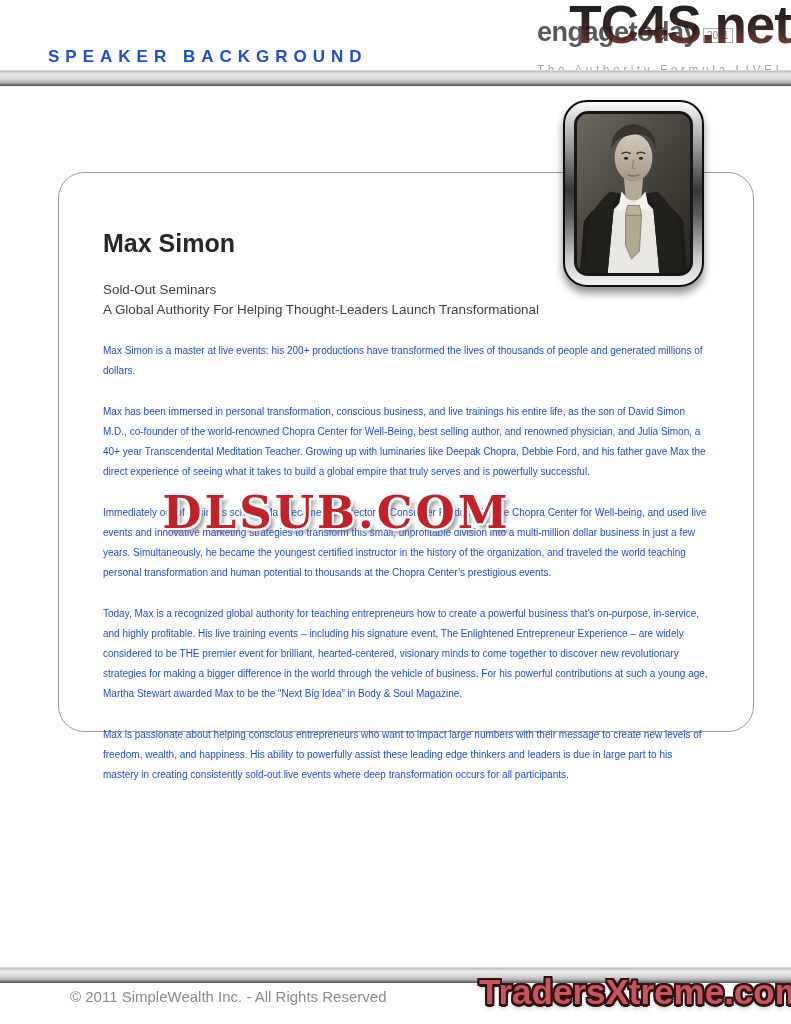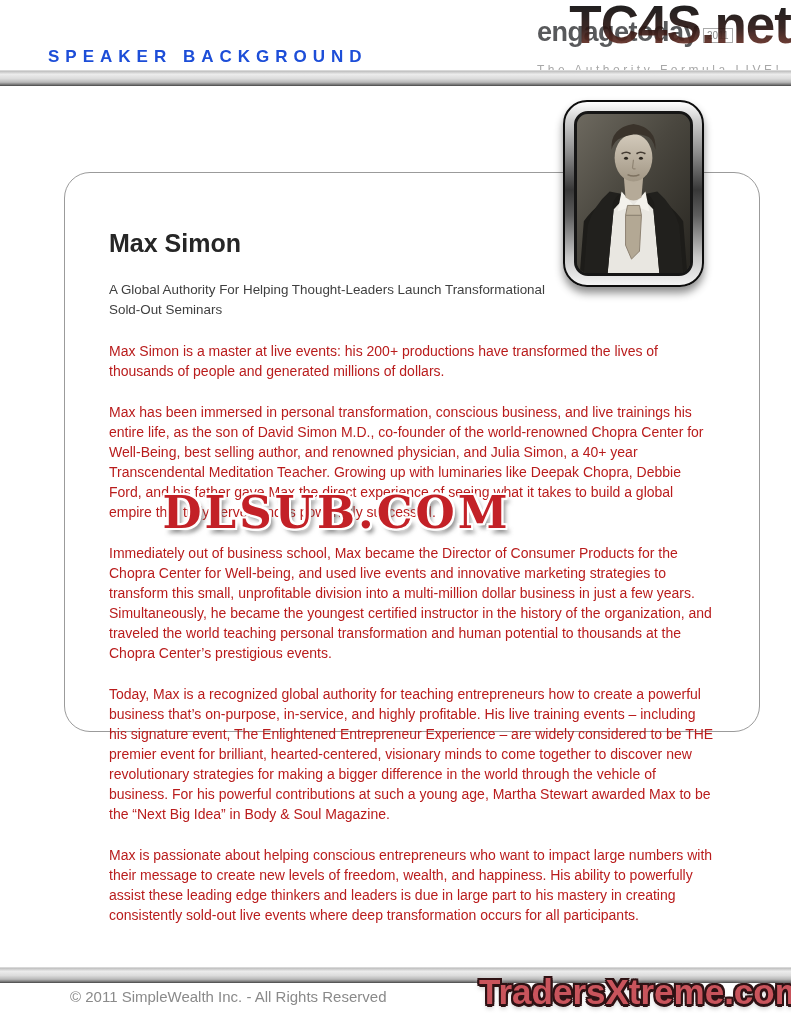--- a/index.html
+++ b/index.html
@@ -31,28 +31,28 @@
     position:absolute;left:0;width:791px;height:15px;
     background:linear-gradient(to bottom,
       #bdbdbd 0%,#ececec 22%,#dcdcdc 50%,#b9b9b9 75%,#7a7a7a 90%,#454545 100%);
     border-top:1px solid #d8d8d8;
   }
   .bar-header{top:70px;}
   .bar-footer{top:967px;}
 
   
   .card{
-    position:absolute;left:64px;top:172px;width:696px;height:560px;
+    position:absolute;left:58px;top:172px;width:696px;height:560px;
     border:1px solid #9b9b9b;border-radius:26px;background:#fff;
     box-sizing:border-box;
     padding:56px 44px 0 44px;
   }
   .person-name{font-size:25px;font-weight:bold;color:#262626;line-height:28px;margin:0;}
   .subtitle{margin-top:23px;font-size:13.4px;line-height:20px;color:#3f3f3f;}
-  .bio p{margin:21px 0 0 0;font-size:14px;line-height:20px;color:#b91c1c;}
+  .bio p{margin:21px 0 0 0;font-size:10px;line-height:20px;color:#1d4ed8;}
 
   
   .photo-frame{
     position:absolute;left:563px;top:100px;width:141px;height:187px;z-index:20;
     border-radius:24px;border:2px solid #0d0d0d;box-sizing:border-box;
     background:linear-gradient(to bottom,
       #ffffff 0%,#cfcfcf 10%,#8c8c8c 28%,#383838 48%,#5e5e5e 62%,#c9c9c9 85%,#f4f4f4 100%);
     box-shadow:0 6px 9px rgba(0,0,0,.45);
   }
   .photo-inner{
@@ -99,22 +99,22 @@
     <div class="logo-tagline">The Authority Formula LIVE!</div>
   </div>
 
   <div class="wm-top">TC4S.net</div>
 
   <div class="metal-bar bar-header"></div>
 
   <div class="card">
     <h1 class="person-name">Max Simon</h1>
     <div class="subtitle">
+      <div>Sold-Out Seminars</div>
       <div>A Global Authority For Helping Thought-Leaders Launch Transformational</div>
-      <div>Sold-Out Seminars</div>
     </div>
     <div class="bio">
       <p>Max Simon is a master at live events: his 200+ productions have transformed the lives of thousands of people and generated millions of dollars.</p>
       <p>Max has been immersed in personal transformation, conscious business, and live trainings his entire life, as the son of David Simon M.D., co-founder of the world-renowned Chopra Center for Well-Being, best selling author, and renowned physician, and Julia Simon, a 40+ year Transcendental Meditation Teacher. Growing up with luminaries like Deepak Chopra, Debbie Ford, and his father gave Max the direct experience of seeing what it takes to build a global empire that truly serves and is powerfully successful.</p>
       <p>Immediately out of business school, Max became the Director of Consumer Products for the Chopra Center for Well-being, and used live events and innovative marketing strategies to transform this small, unprofitable division into a multi-million dollar business in just a few years. Simultaneously, he became the youngest certified instructor in the history of the organization, and traveled the world teaching personal transformation and human potential to thousands at the Chopra Center’s prestigious events.</p>
       <p>Today, Max is a recognized global authority for teaching entrepreneurs how to create a powerful business that’s on-purpose, in-service, and highly profitable. His live training events – including his signature event, The Enlightened Entrepreneur Experience – are widely considered to be THE premier event for brilliant, hearted-centered, visionary minds to come together to discover new revolutionary strategies for making a bigger difference in the world through the vehicle of business. For his powerful contributions at such a young age, Martha Stewart awarded Max to be the “Next Big Idea” in Body &amp; Soul Magazine.</p>
       <p>Max is passionate about helping conscious entrepreneurs who want to impact large numbers with their message to create new levels of freedom, wealth, and happiness. His ability to powerfully assist these leading edge thinkers and leaders is due in large part to his mastery in creating consistently sold-out live events where deep transformation occurs for all participants.</p>
     </div>
   </div>
 

